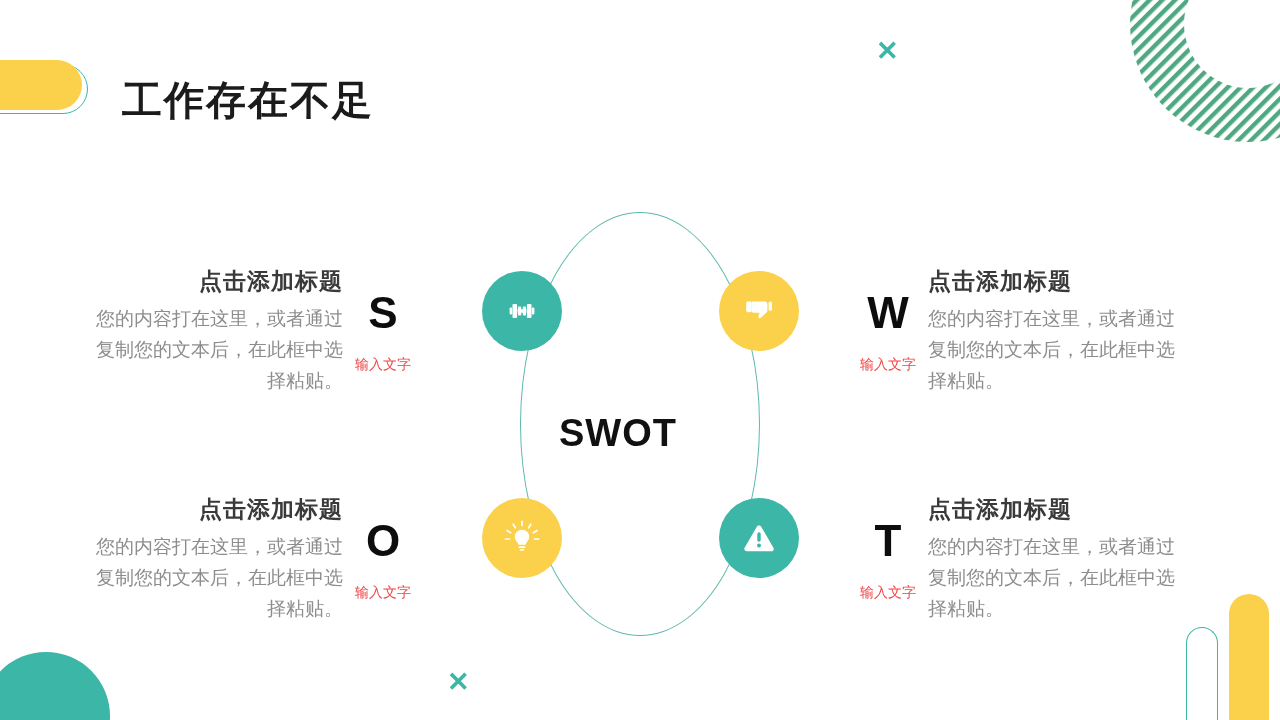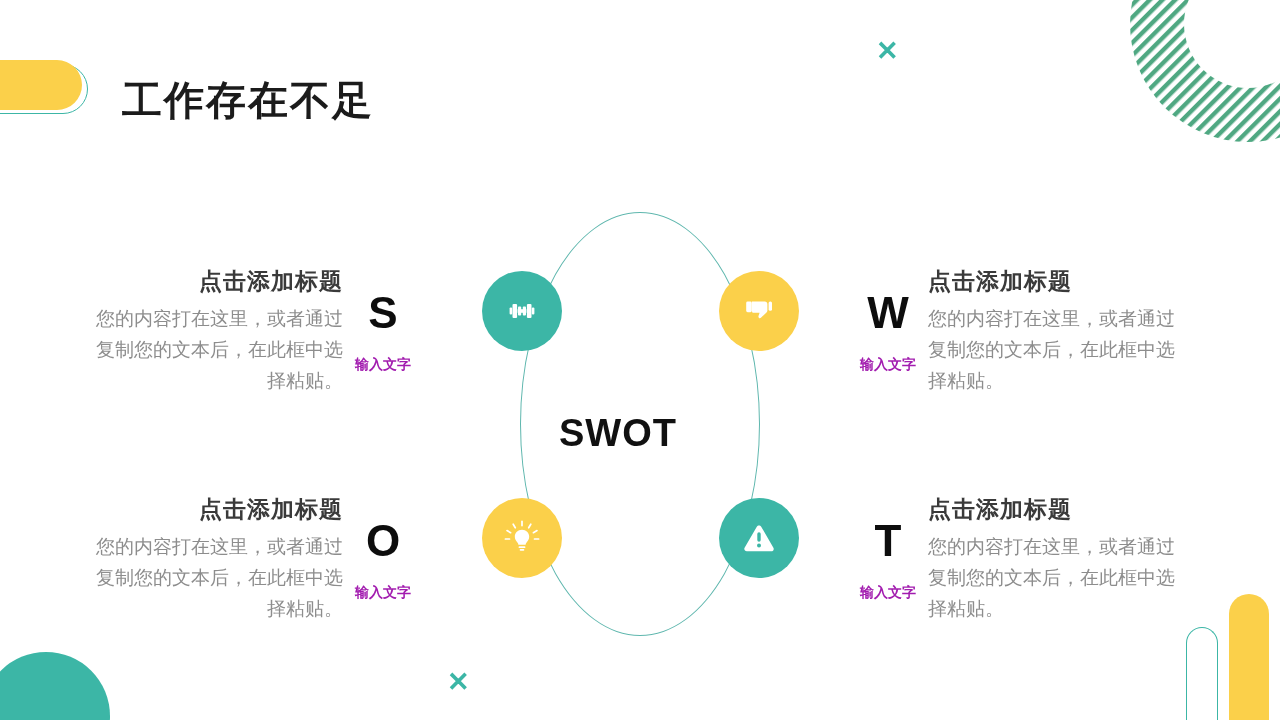--- a/index.html
+++ b/index.html
@@ -156,22 +156,22 @@
   .quad-letter {
     font-size: 44px;
     font-weight: bold;
     color: #0d0d0d;
     line-height: 0.98;
     font-family: "Liberation Sans", sans-serif;
   }
   .quad-sublabel {
     margin-top: 22px;
     font-size: 14px;
-    font-weight: bold;
-    color: #a21caf;
+    font-weight: normal;
+    color: #ef4444;
     font-family: "DejaVu Sans", "Liberation Sans", sans-serif;
   }
   .quad-texts { width: 265px; }
   .quad-title {
     font-size: 23px;
     color: #3a3a3a;
     font-weight: bold;
     letter-spacing: 1px;
     line-height: 1.15;
     font-family: "DejaVu Sans", "Liberation Sans", sans-serif;

